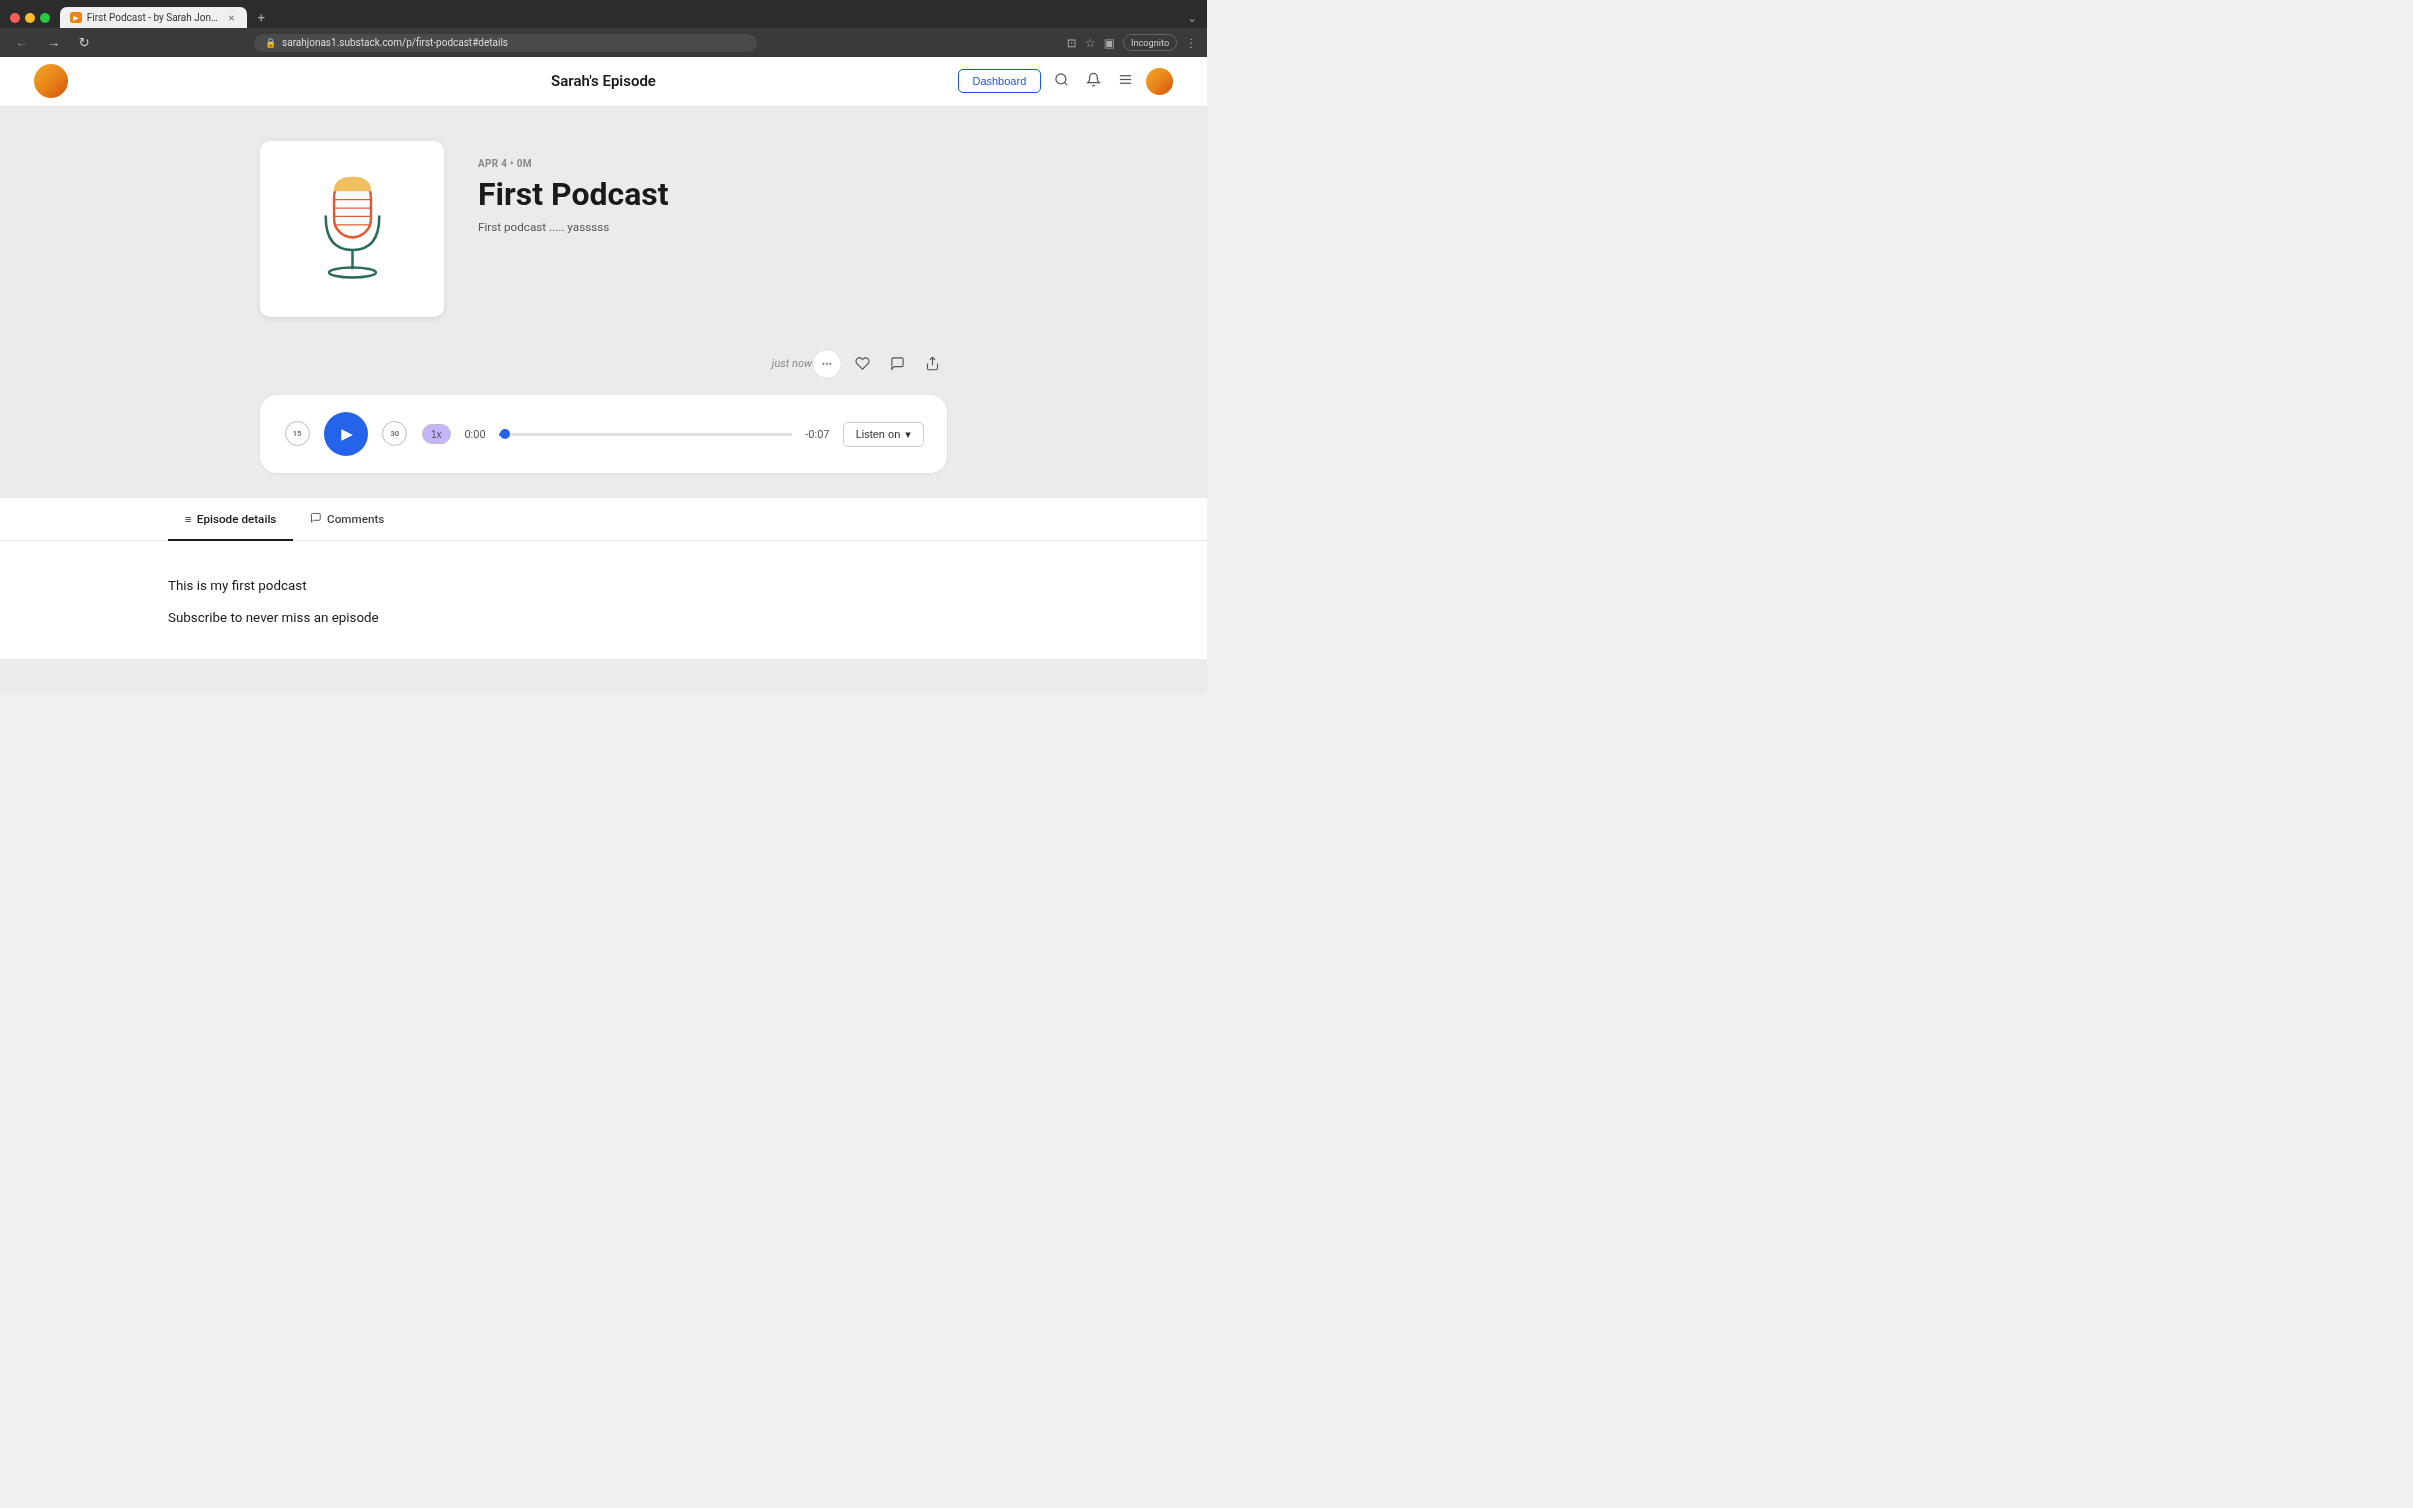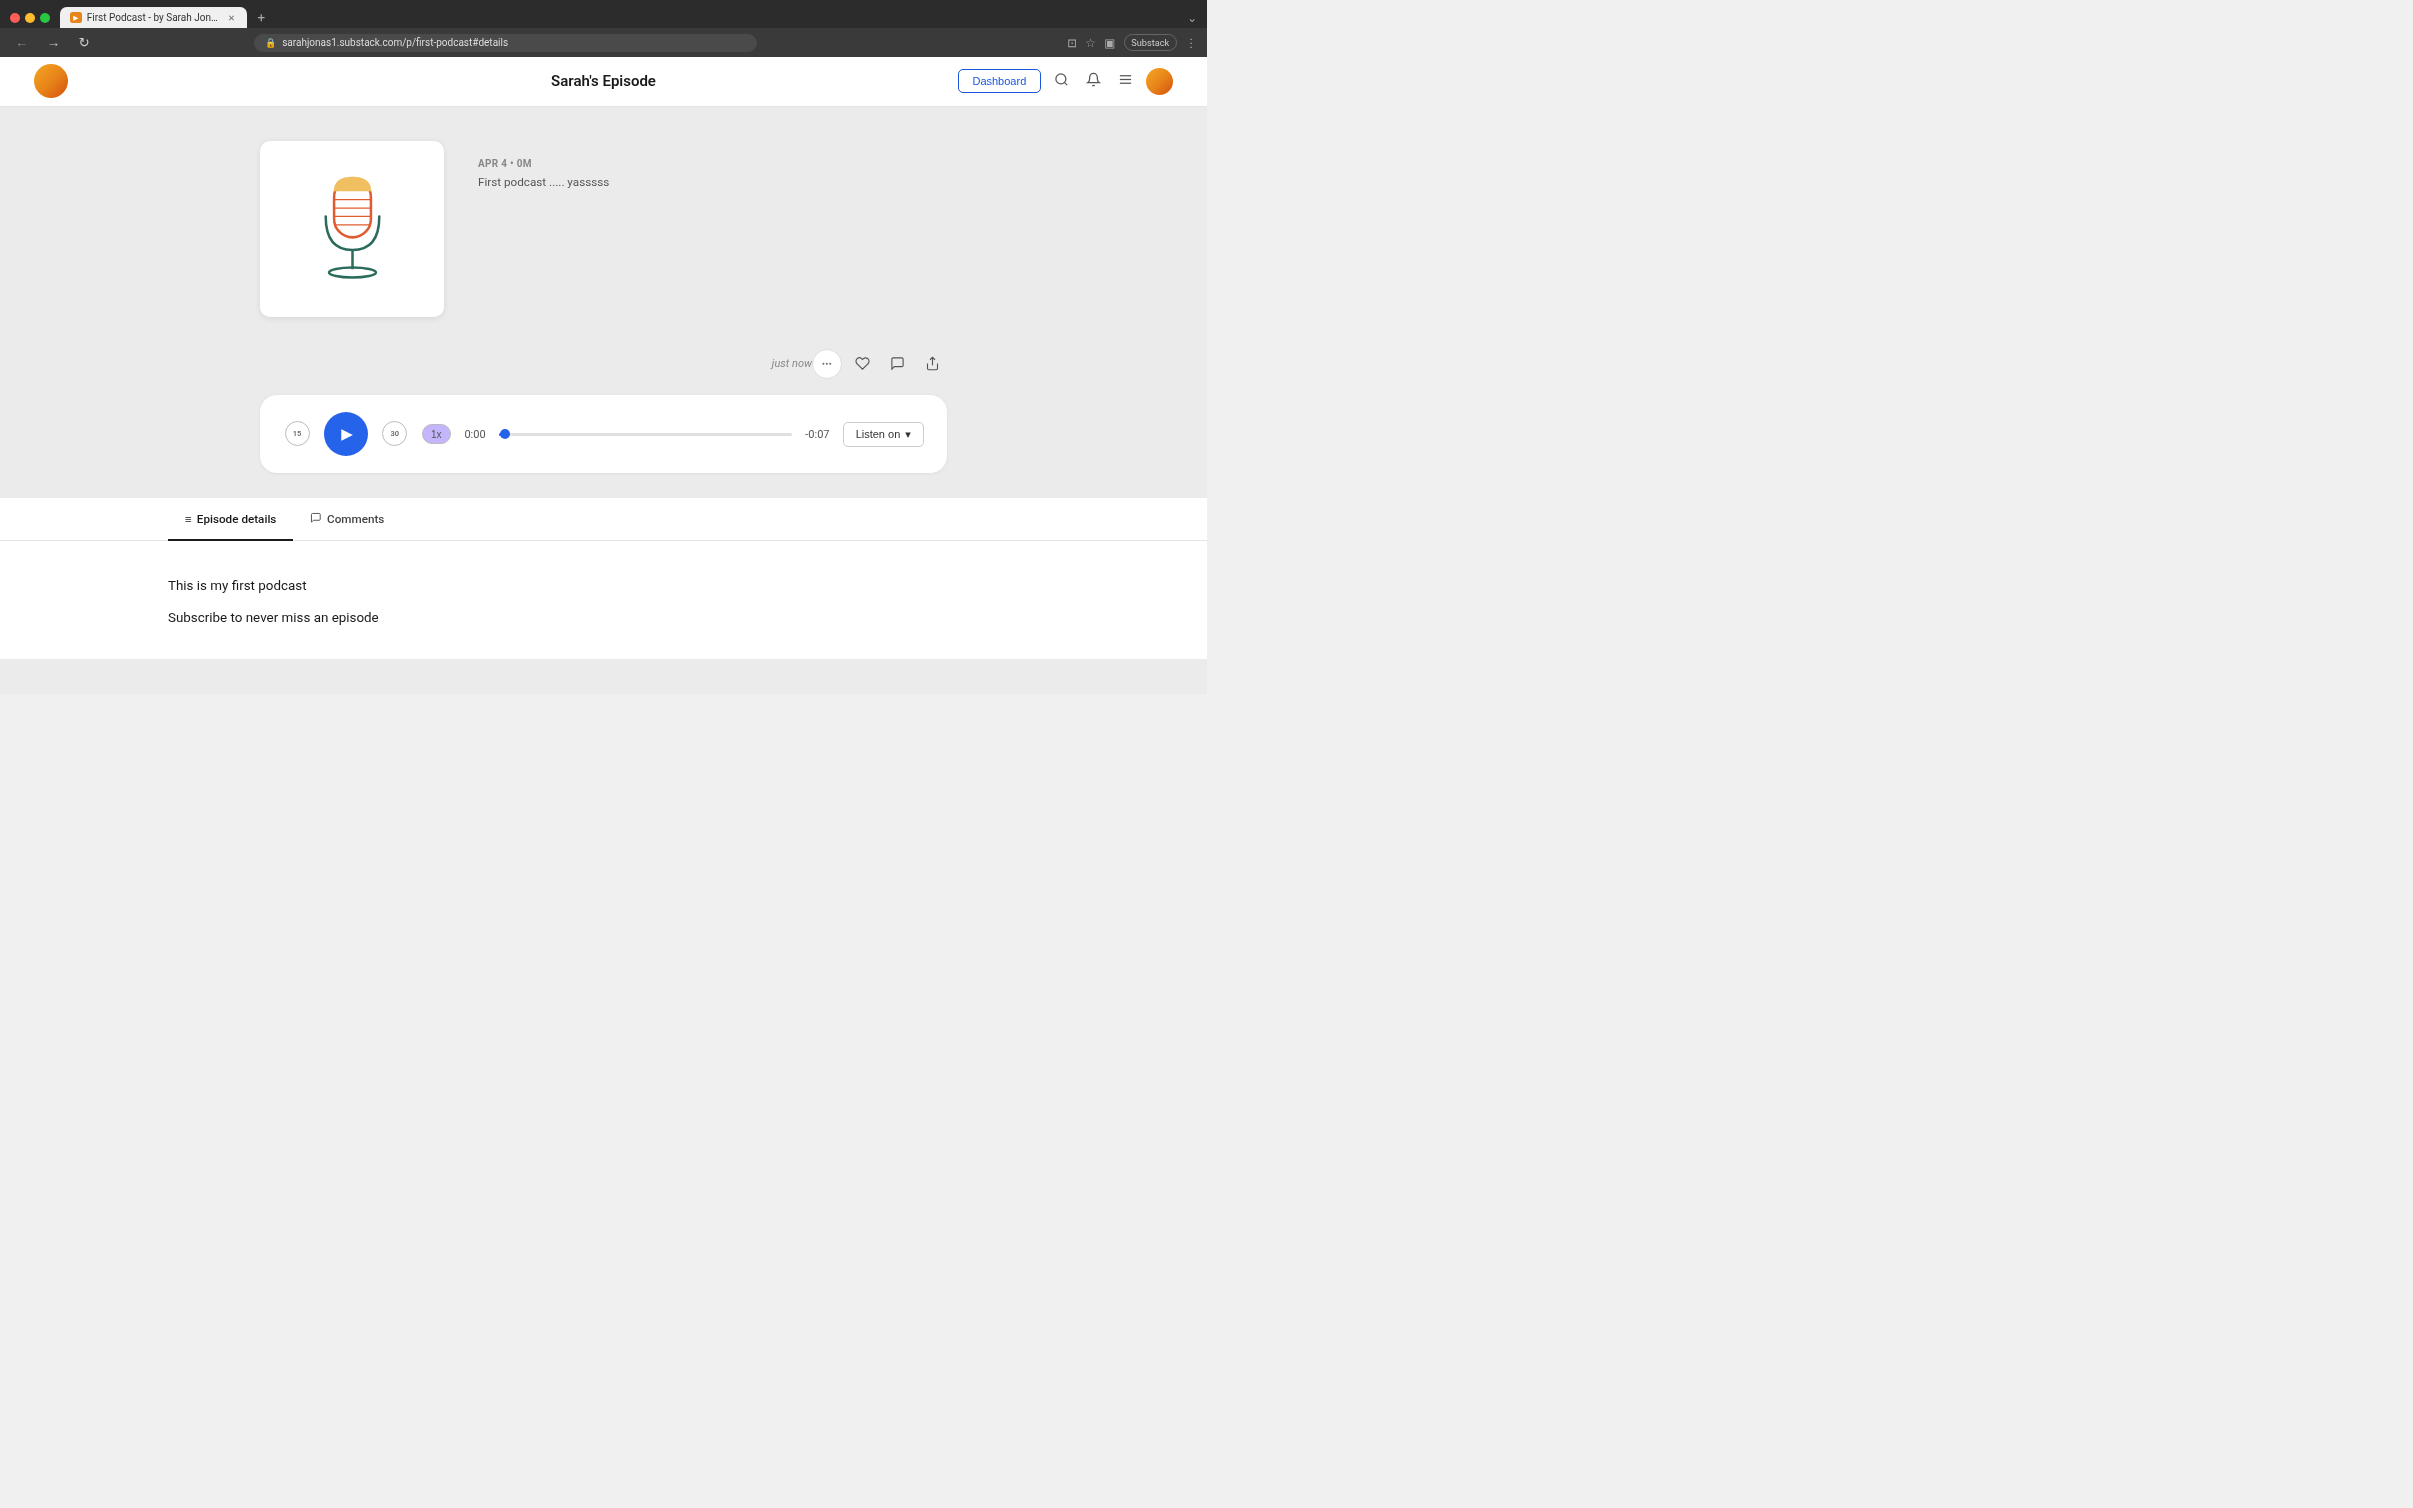--- a/index.html
+++ b/index.html
@@ -531,21 +531,21 @@
   <button class="nav-btn active">→</button>
   <button class="nav-btn active">↻</button>
   <div class="url-bar">
     <span class="lock-icon">🔒</span>
     <span class="url-text">sarahjonas1.substack.com/p/first-podcast#details</span>
   </div>
   <div class="toolbar-right">
     <span class="toolbar-icon">⊡</span>
     <span class="toolbar-icon">☆</span>
     <span class="toolbar-icon">▣</span>
-    <div class="incognito-badge">Substack</div>
+    <div class="incognito-badge">Incognito</div>
     <span class="toolbar-icon">⋮</span>
   </div>
 </div>
 
 <div class="page">
 
   <div class="navbar">
     <div class="navbar-logo">
       
     </div>
@@ -594,20 +594,21 @@
           <line x1="60" y1="105" x2="60" y2="128" stroke="#2a6b5c" stroke-width="3"></line>
 
           <ellipse cx="60" cy="132" rx="28" ry="6" fill="none" stroke="#2a6b5c" stroke-width="3"></ellipse>
 
           <path d="M38 35 Q38 18 60 18 Q82 18 82 35" fill="#f0c060" stroke="#f0c060" stroke-width="1"></path>
         </svg>
       </div>
 
       <div class="podcast-info">
         <div class="podcast-meta">APR 4 • 0M</div>
+        <div class="podcast-title">First Podcast</div>
         <div class="podcast-subtitle">First podcast ..... yasssss</div>
       </div>
     </div>
 
     <div class="action-row">
       <span class="time-ago">just now</span>
       <div class="action-buttons">
         <button class="action-btn">
           <svg width="11.7" height="11.7" viewBox="0 0 24 24" fill="#666">
             <circle cx="5" cy="12" r="2"></circle>

